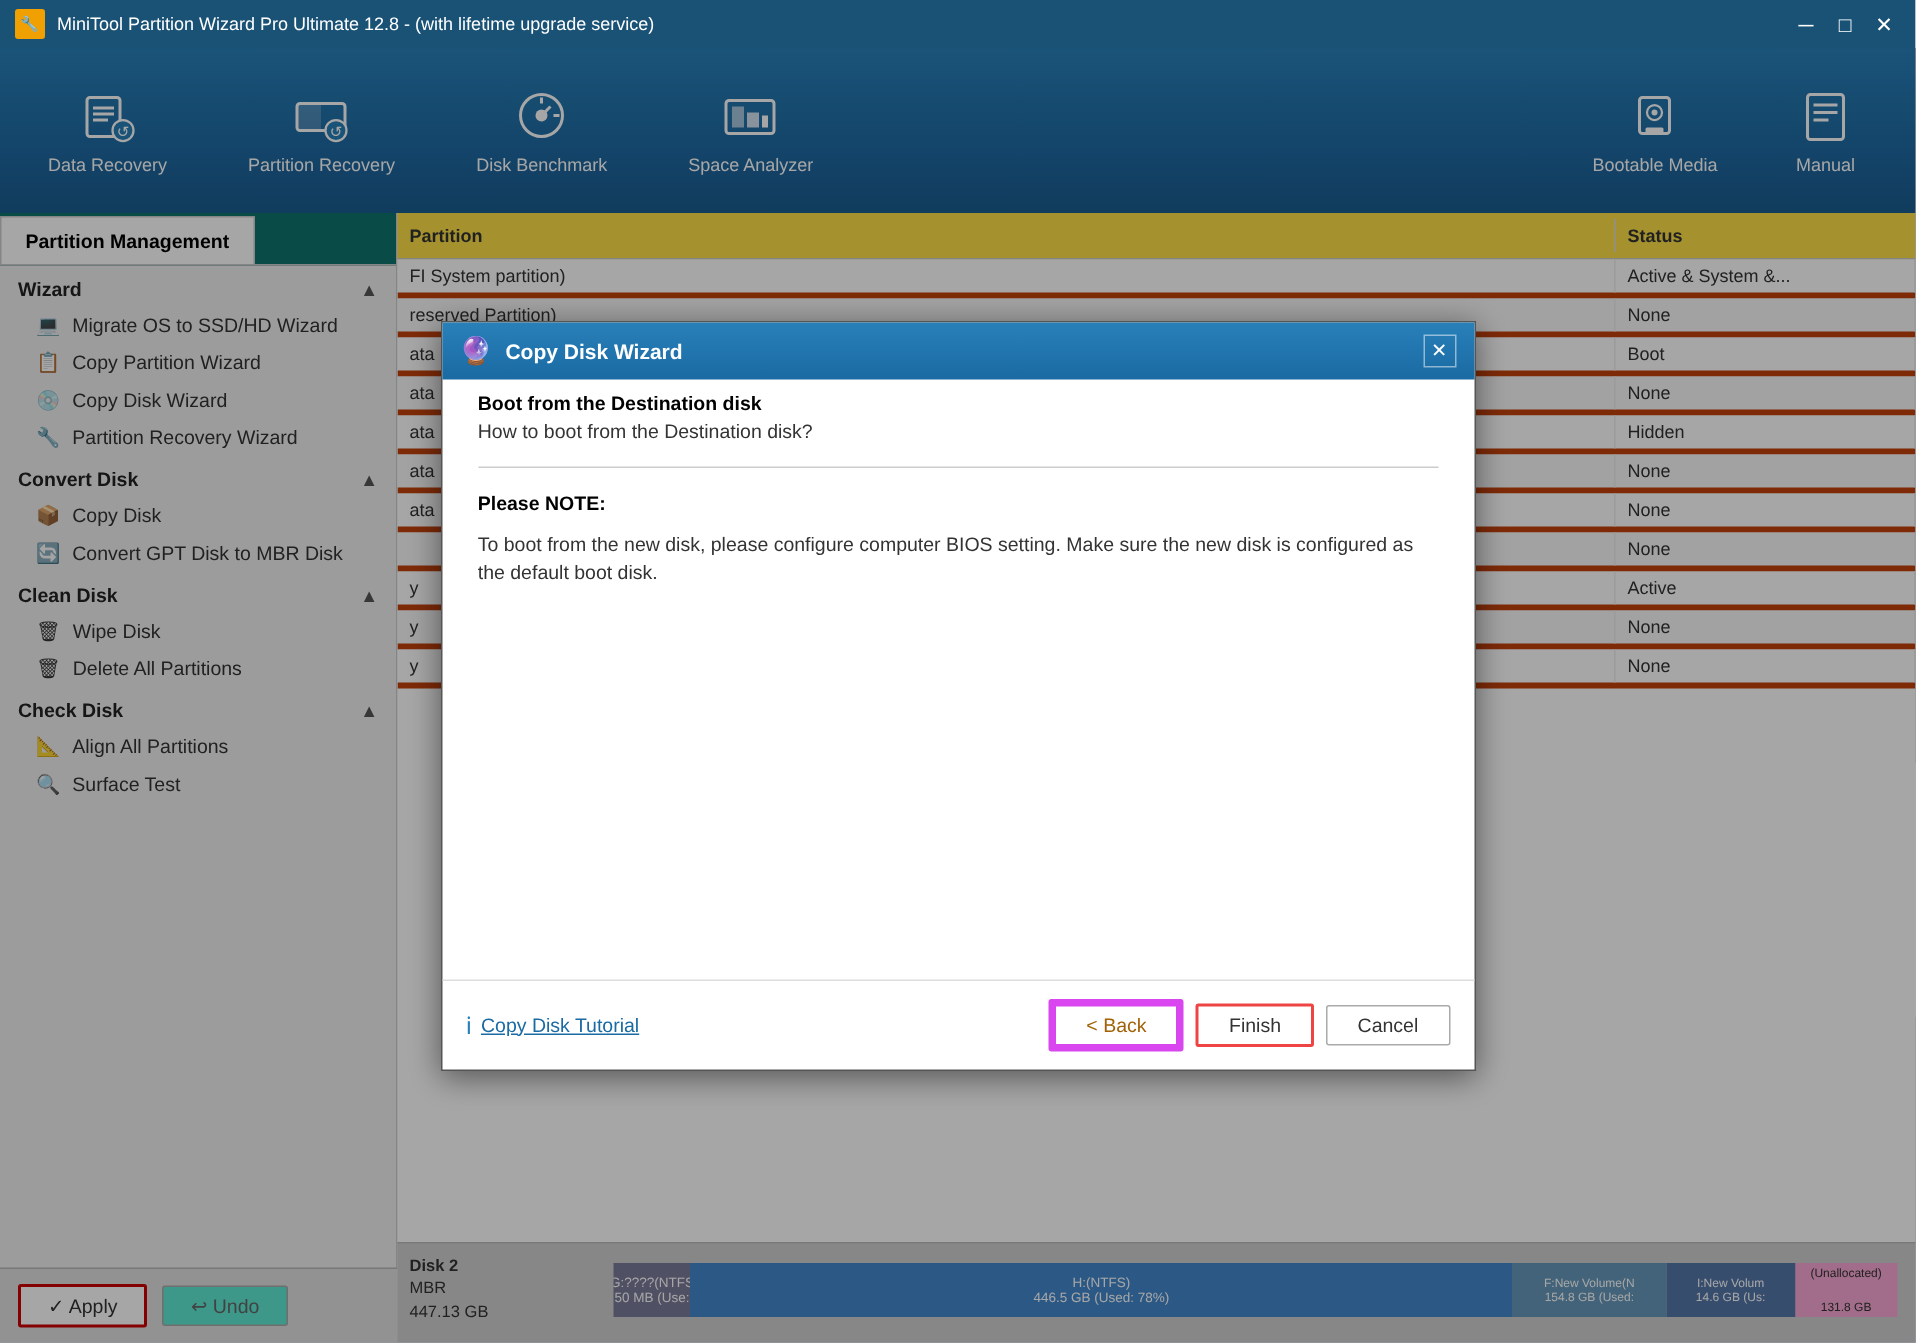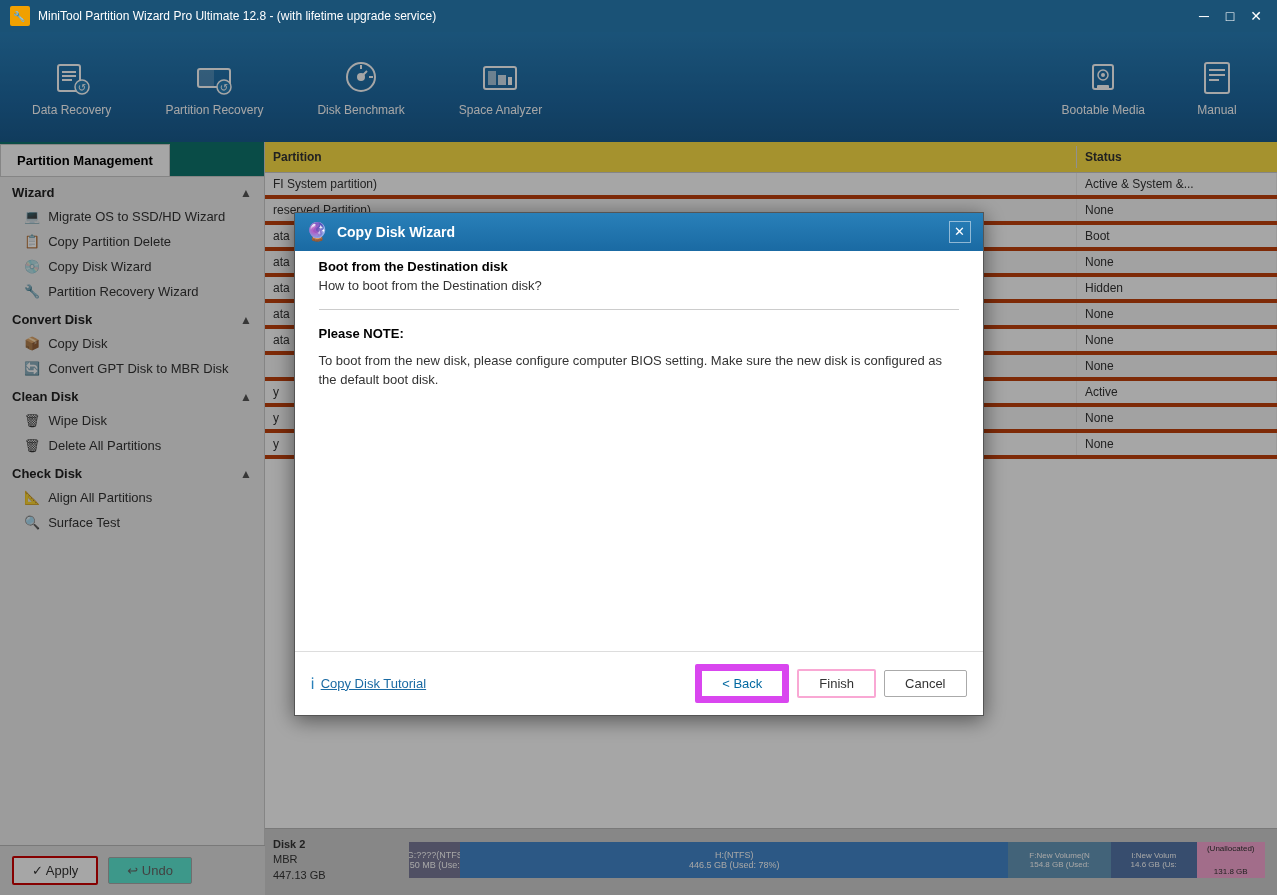--- a/index.html
+++ b/index.html
@@ -293,26 +293,26 @@
       font-size: 13px;
     }
     .dialog-btn {
       padding: 5px 20px;
       font-size: 13px;
       cursor: pointer;
       border-radius: 2px;
     }
     .btn-back {
       background: white;
-      border: 7px solid #d946ef;
-      color: #0369a1;
+      border: 5px solid #d946ef;
+      color: #a16207;
     }
     .btn-finish {
       background: white;
-      border: 2px solid #f9a8d4;
+      border: 2px solid #ef4444;
       color: #333;
       font-weight: normal;
     }
     .btn-cancel {
       background: white;
       border: 1px solid #aaa;
       color: #333;
     }
 
     
@@ -421,21 +421,21 @@
       <div class="sidebar-section-header">
         <span>Wizard</span>
         <span class="chevron">▲</span>
       </div>
       <div class="sidebar-item">
         <span style="font-size:13px;">💻</span>
         <span>Migrate OS to SSD/HD Wizard</span>
       </div>
       <div class="sidebar-item">
         <span style="font-size:13px;">📋</span>
-        <span>Copy Partition Delete</span>
+        <span>Copy Partition Wizard</span>
       </div>
       <div class="sidebar-item">
         <span style="font-size:13px;">💿</span>
         <span>Copy Disk Wizard</span>
       </div>
       <div class="sidebar-item">
         <span style="font-size:13px;">🔧</span>
         <span>Partition Recovery Wizard</span>
       </div>
 

